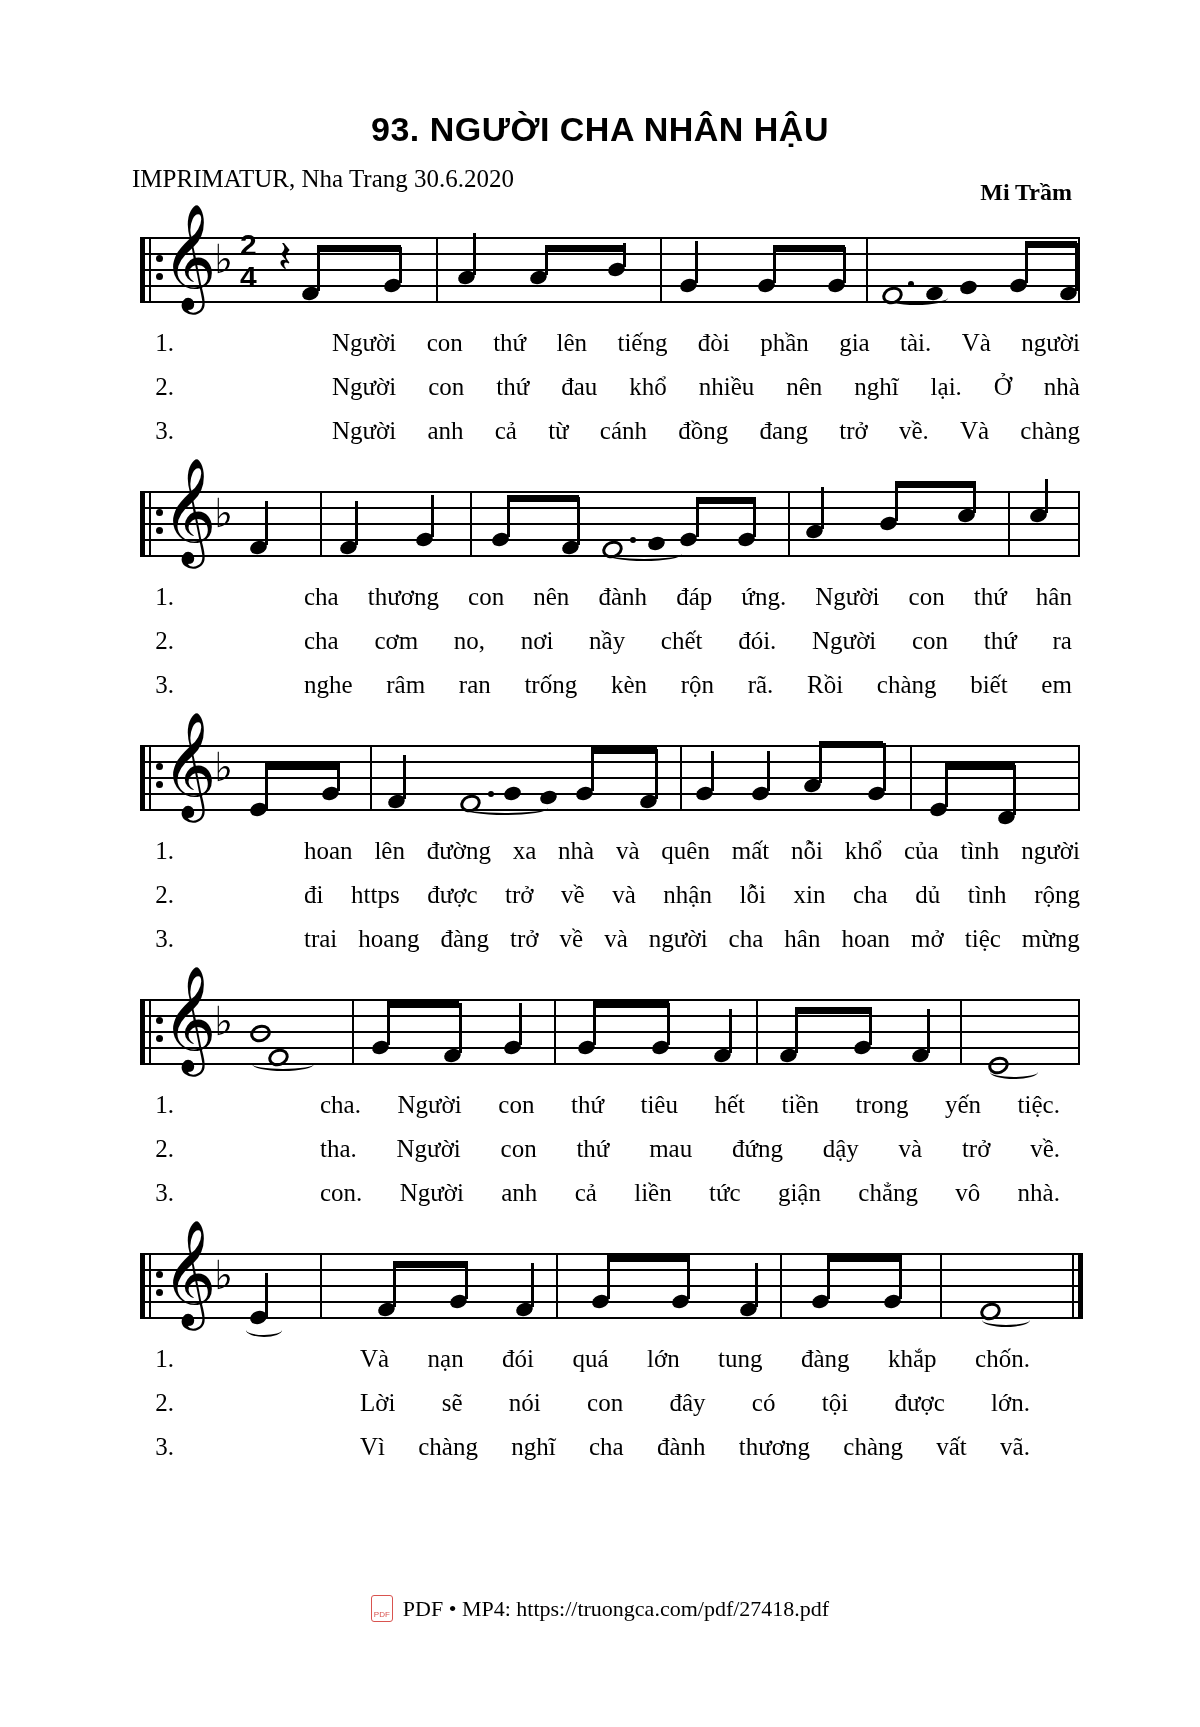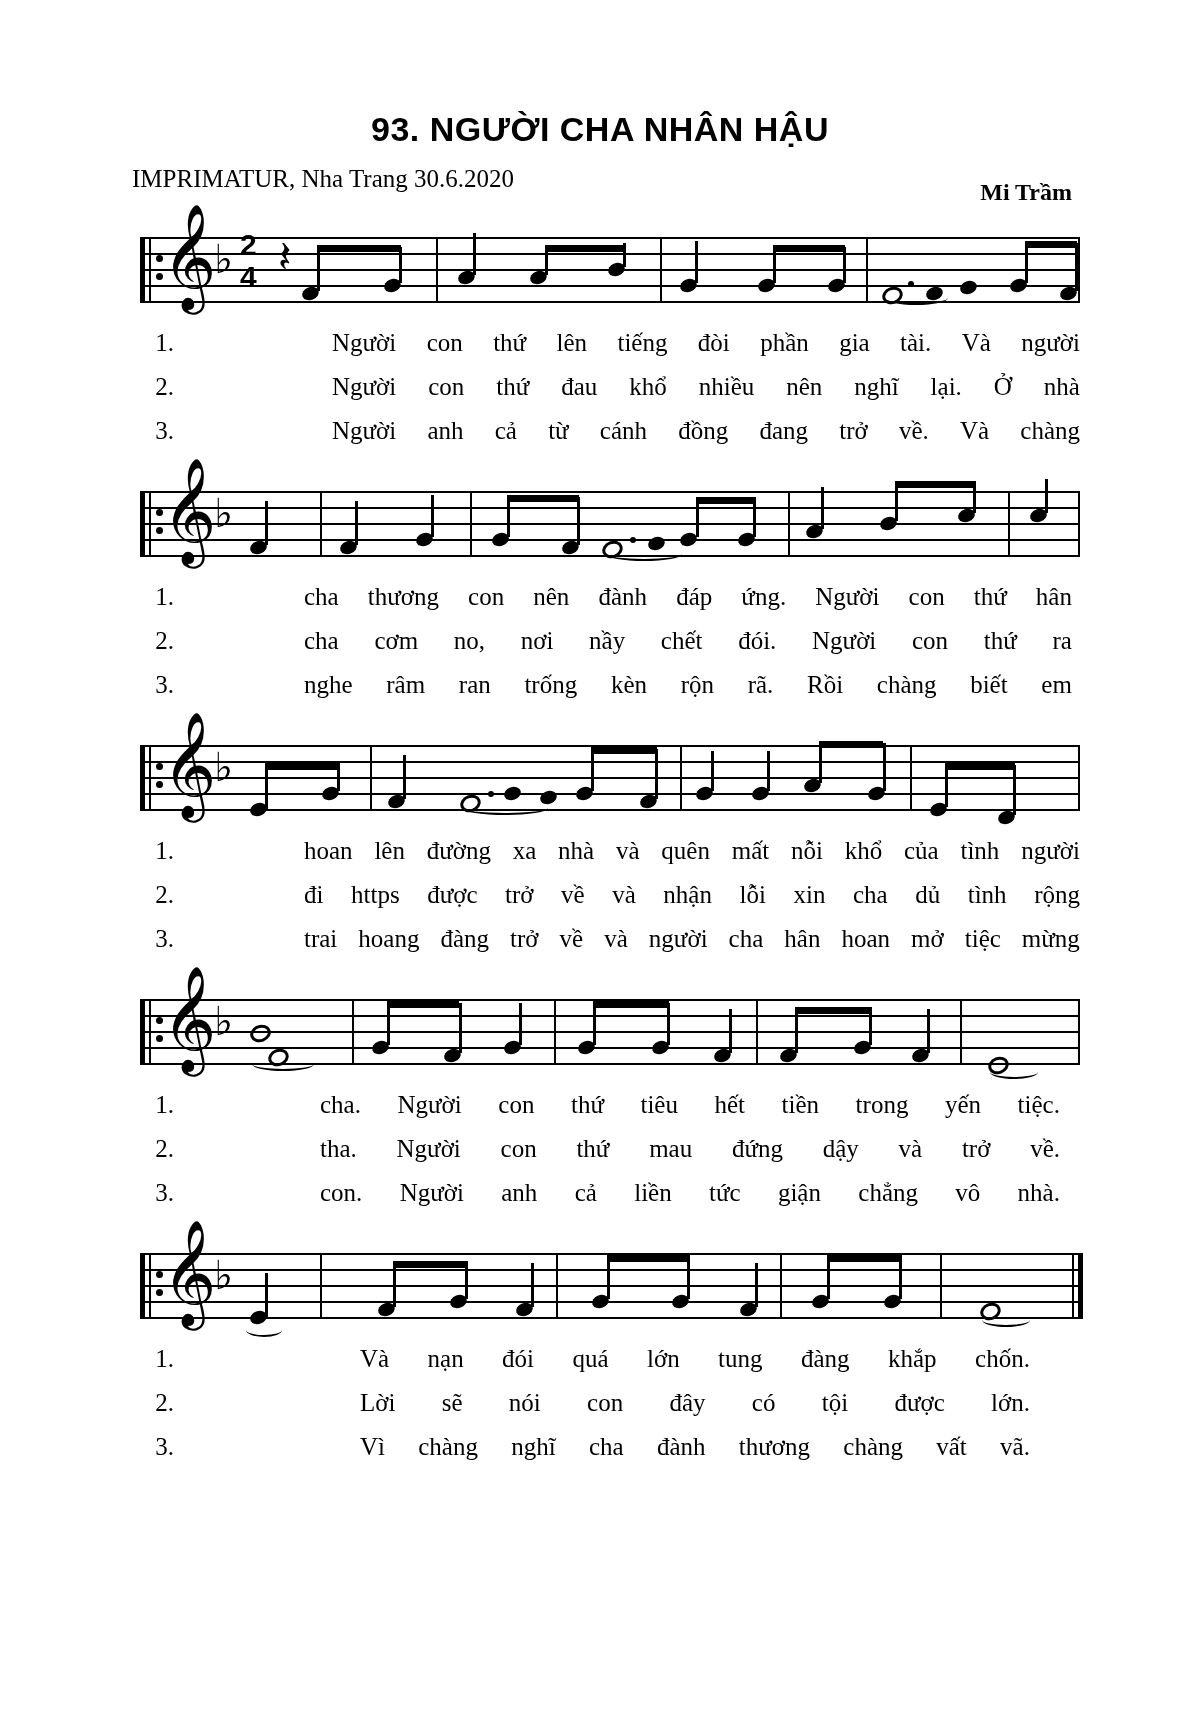--- a/index.html
+++ b/index.html
@@ -797,14 +797,18 @@
           <span>thương</span>
           <span>chàng</span>
           <span>vất</span>
           <span>vã.</span>
         </span>
       </div>
     </div>
   </div>
 
 
+  <div class="footer">
+    <span class="pdf-badge">PDF</span>
+    <span>PDF • MP4: https://truongca.com/pdf/27418.pdf</span>
+  </div>
 
 </div>
 
 </body></html>

